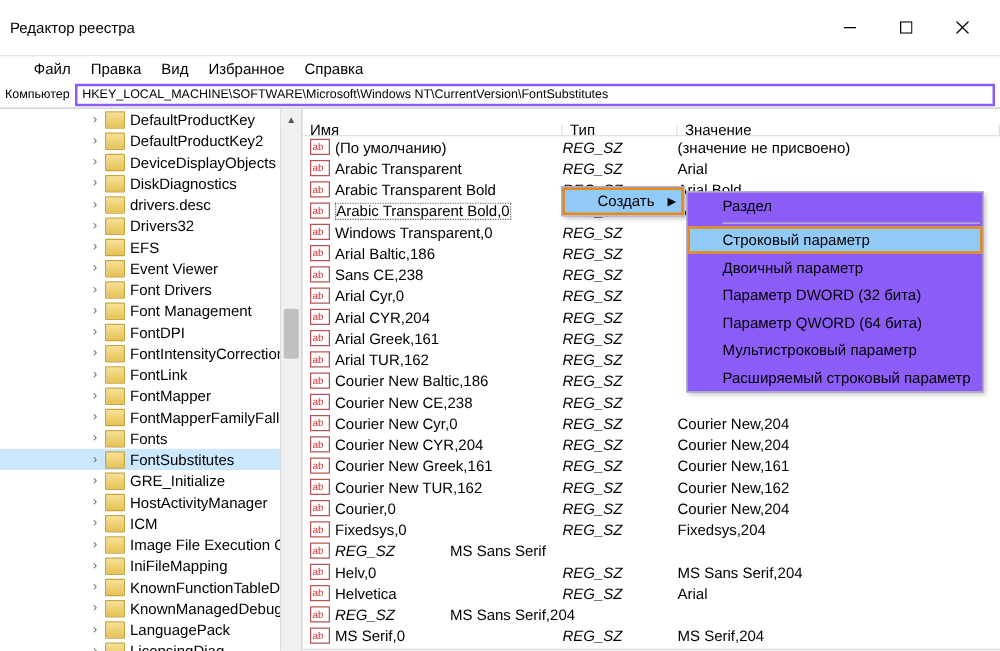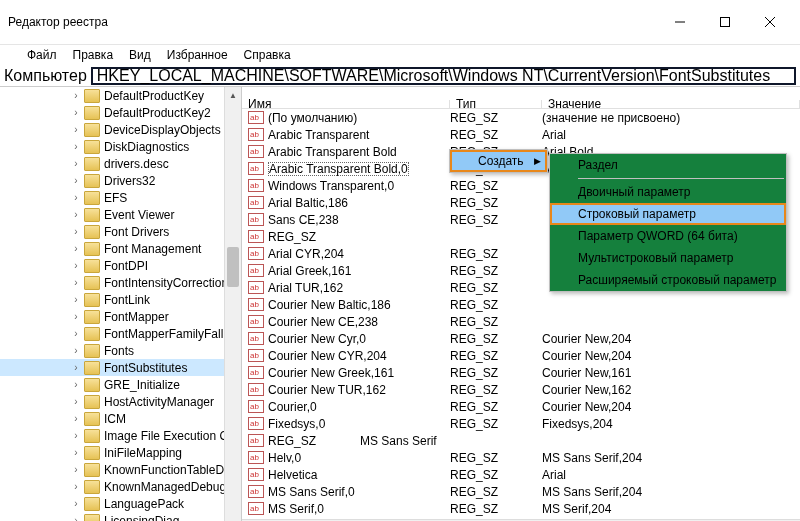--- a/index.html
+++ b/index.html
@@ -7,23 +7,23 @@
 
 .titlebar { height: 45px; display: flex; align-items: center; padding: 0 8px; border-bottom: 1px solid #e5e5e5; }
 .titlebar .title { font-size: 12px; }
 .titlebar .ctl { margin-left: auto; display: flex; }
 .titlebar .ctl div { width: 45px; height: 29px; display: flex; align-items: center; justify-content: center; }
 .titlebar svg { stroke: #000; stroke-width: 1; fill: none; }
 
 .menubar { height: 20px; display: flex; align-items: center; padding: 0 21px; gap: 4px; font-size: 12px; }
 .menubar span { padding: 2px 6px; }
 
-.addrbar { height: 22px; display: flex; align-items: center; padding: 0 4px; border-bottom: 1px solid #ccc; font-size: 16px; }
+.addrbar { height: 22px; display: flex; align-items: center; padding: 0 4px; border-bottom: 1px solid #ccc; font-size: 10px; }
 .addrbar .lbl { margin-right: 4px; }
-.addrbar .path { flex: 1; border: 2px solid #0f172a; padding: 1px 4px; height: 18px; display: flex; align-items: center; }
+.addrbar .path { flex: 1; border: 2px solid #8b5cf6; padding: 1px 4px; height: 18px; display: flex; align-items: center; }
 
 .content { display: flex; height: calc(521px - 30px - 20px - 22px); }
 .treepane { width: 242px; border-right: 1px solid #ccc; overflow: hidden; position: relative; }
 .treewrap { overflow: hidden; height: 100%; }
 .treeitem { display: flex; align-items: center; height: 17px; padding-left: 70px; white-space: nowrap; font-size: 12px; }
 .treeitem .tog { width: 12px; text-align: center; color: #666; font-size: 10px; margin-right: 2px; }
 .treeitem .fico { width: 16px; height: 14px; margin-right: 4px; background: linear-gradient(#f7e199,#e6c255); border: 1px solid #c9a63b; border-radius: 1px; flex-shrink: 0; }
 .treeitem.sel { background: #cce8ff; }
 .vscroll { position: absolute; right: 0; top: 0; bottom: 0; width: 17px; background: #f0f0f0; border-left: 1px solid #ddd; }
 .vscroll .btn { height: 17px; background: #f0f0f0; display:flex; align-items:center; justify-content:center; font-size:8px; color:#555; }
@@ -33,29 +33,29 @@
 .listpane { flex: 1; display: flex; flex-direction: column; position: relative; }
 .listhead { display: flex; height: 22px; border-bottom: 1px solid #e0e0e0; font-size: 12px; }
 .listhead div { display:flex; align-items:center; padding-left:6px; border-right:1px solid #e0e0e0;margin-top:13px; }
 .col-n { width: 208px; } .col-t { width: 92px; } .col-v { flex:1; }
 
 .listbody { flex:1; overflow:hidden; position:relative; }
 .row { display:flex; height:17px; align-items:center; font-size:12px; }
 .row .ric { width:16px; height:13px; margin:0 4px 0 6px; border:1px solid #b55; background:#fff; position:relative; flex-shrink:0; }
 .row .ric::after { content:'ab'; color:#c33; font-size:8px; position:absolute; top:0; left:1px; line-height:11px; }
 .row .rn { width:182px; white-space:nowrap; overflow:hidden; }
-.row .rt { width:92px; }
+.row .rt { width:92px;font-style:italic; }
 .row .rv { flex:1; white-space:nowrap; }
 .row.dotted .rn span { outline:1px dotted #666; outline-offset:-1px; padding:0 1px; }
 
 .hscroll { height:17px; background:#f0f0f0; border-top:1px solid #ddd; position:relative; }
 .hscroll .ab { width:17px; height:17px; position:absolute; display:flex; align-items:center; justify-content:center; font-size:8px; color:#555; }
 .hscroll .ar { right:0; } .hscroll .thumb { position:absolute; top:2px; bottom:2px; left:20px; width:180px; background:#c0c0c0; border-radius:2px; }
 
-.ctxmenu { position:absolute; background:#15803d; border:1px solid #bfbfbf; box-shadow:2px 2px 4px rgba(0,0,0,0.25); font-size:12px; z-index:10; }
+.ctxmenu { position:absolute; background:#8b5cf6; border:1px solid #bfbfbf; box-shadow:2px 2px 4px rgba(0,0,0,0.25); font-size:12px; z-index:10; }
 .ctxitem { height:22px; display:flex; align-items:center; padding:0 24px 0 28px; white-space:nowrap; position:relative; }
 .ctxitem.hov { background:#91c9f7; }
 .ctxitem.hl { outline:2px solid #e8871a; outline-offset:-2px; }
 .ctxitem .arr { position:absolute; right:6px; font-size:9px; }
 .ctxsep { height:1px; background:#c0c0c0; margin:2px 2px 2px 28px; }
 
 .menu1 { top:149px; left:449px; width:99px; }
 .menu2 { top:153px; left:549px; width:238px; }
 </style>
 </head>
@@ -288,20 +288,21 @@
           <span class="rv"></span>
         </div>
         <div class="row">
           <span class="ric"></span>
           <span class="rn"><span>Sans CE,238</span></span>
           <span class="rt">REG_SZ</span>
           <span class="rv"></span>
         </div>
         <div class="row">
           <span class="ric"></span>
+          <span class="rn"><span>Arial Cyr,0</span></span>
           <span class="rt">REG_SZ</span>
           <span class="rv"></span>
         </div>
         <div class="row">
           <span class="ric"></span>
           <span class="rn"><span>Arial CYR,204</span></span>
           <span class="rt">REG_SZ</span>
           <span class="rv"></span>
         </div>
         <div class="row">
@@ -376,21 +377,20 @@
           <span class="rv">MS Sans Serif,204</span>
         </div>
         <div class="row">
           <span class="ric"></span>
           <span class="rn"><span>Helvetica</span></span>
           <span class="rt">REG_SZ</span>
           <span class="rv">Arial</span>
         </div>
         <div class="row">
           <span class="ric"></span>
-          <span class="rn"><span>MS Sans Serif,0</span></span>
           <span class="rt">REG_SZ</span>
           <span class="rv">MS Sans Serif,204</span>
         </div>
         <div class="row">
           <span class="ric"></span>
           <span class="rn"><span>MS Serif,0</span></span>
           <span class="rt">REG_SZ</span>
           <span class="rv">MS Serif,204</span>
         </div>
         <div class="row">
@@ -412,27 +412,30 @@
     <span>Создать</span>
     <span class="arr">▶</span>
   </div>
 </div>
 
 <div class="ctxmenu menu2" id="menu2">
     <div class="ctxitem">
       <span>Раздел</span>
     </div>
     <div class="ctxsep"></div>
-    <div class="ctxitem">
-      <span>Двоичный параметр</span>
-    </div>
     <div class="ctxitem hov hl">
       <span>Строковый параметр</span>
     </div>
     <div class="ctxitem">
+      <span>Двоичный параметр</span>
+    </div>
+    <div class="ctxitem">
+      <span>Параметр DWORD (32 бита)</span>
+    </div>
+    <div class="ctxitem">
       <span>Параметр QWORD (64 бита)</span>
     </div>
     <div class="ctxitem">
       <span>Мультистроковый параметр</span>
     </div>
     <div class="ctxitem">
       <span>Расширяемый строковый параметр</span>
     </div>
   </div>
 

